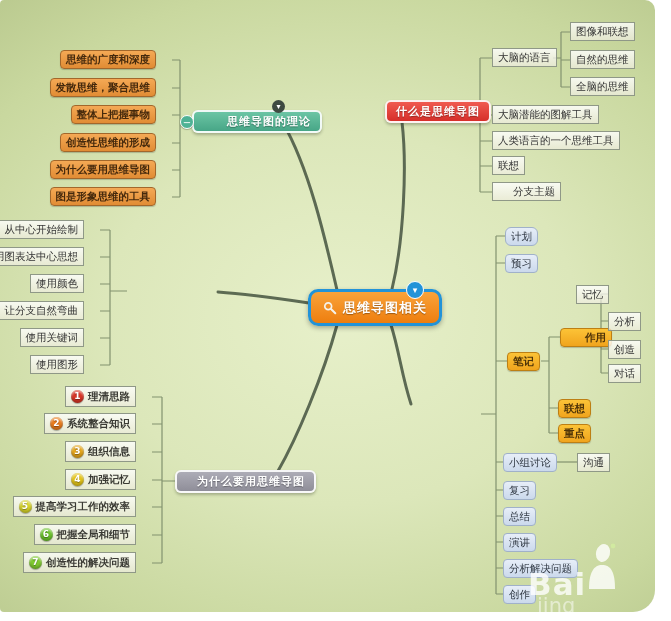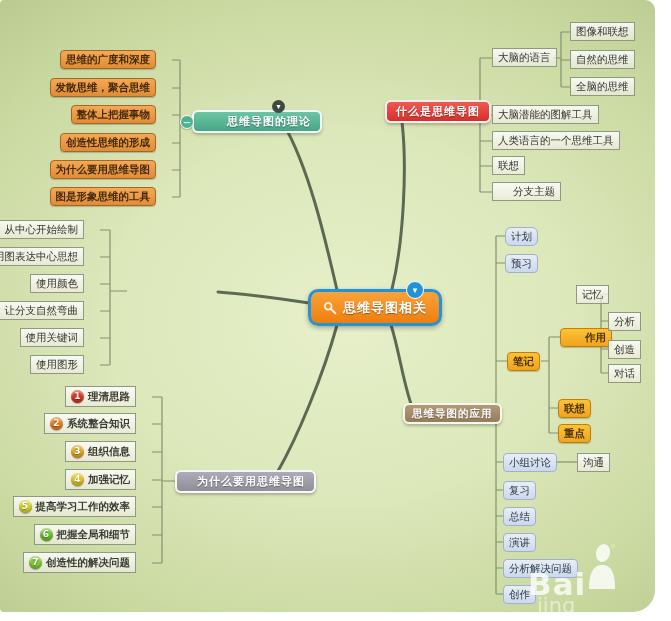--- a/index.html
+++ b/index.html
@@ -140,23 +140,20 @@
     </div>
     <div class="node wb why-item" style="right:519px;top:524px;">
       <span class="badge b6">6</span>
       <span class="why-label">把握全局和细节</span>
     </div>
     <div class="node wb why-item" style="right:519px;top:552px;">
       <span class="badge b7">7</span>
       <span class="why-label">创造性的解决问题</span>
     </div>
 
-    <div class="node branch app-node" style="left:403px;top:403px;">
-      <span>思维导图的应用</span>
-    </div>
     <div class="node bb" style="left:505px;top:227px;border-radius:6px;">计划</div>
     <div class="node bb" style="left:505px;top:254px;">预习</div>
     <div class="node ob" style="left:507px;top:352px;">笔记</div>
     <div class="node ob" style="left:560px;top:328px;padding-left:24px;">作用</div>
     <div class="node wb" style="left:576px;top:285px;">记忆</div>
     <div class="node wb" style="left:608px;top:312px;">分析</div>
     <div class="node wb" style="left:608px;top:340px;">创造</div>
     <div class="node wb" style="left:608px;top:364px;">对话</div>
     <div class="node ob" style="left:558px;top:399px;">联想</div>
     <div class="node ob" style="left:558px;top:424px;">重点</div>

